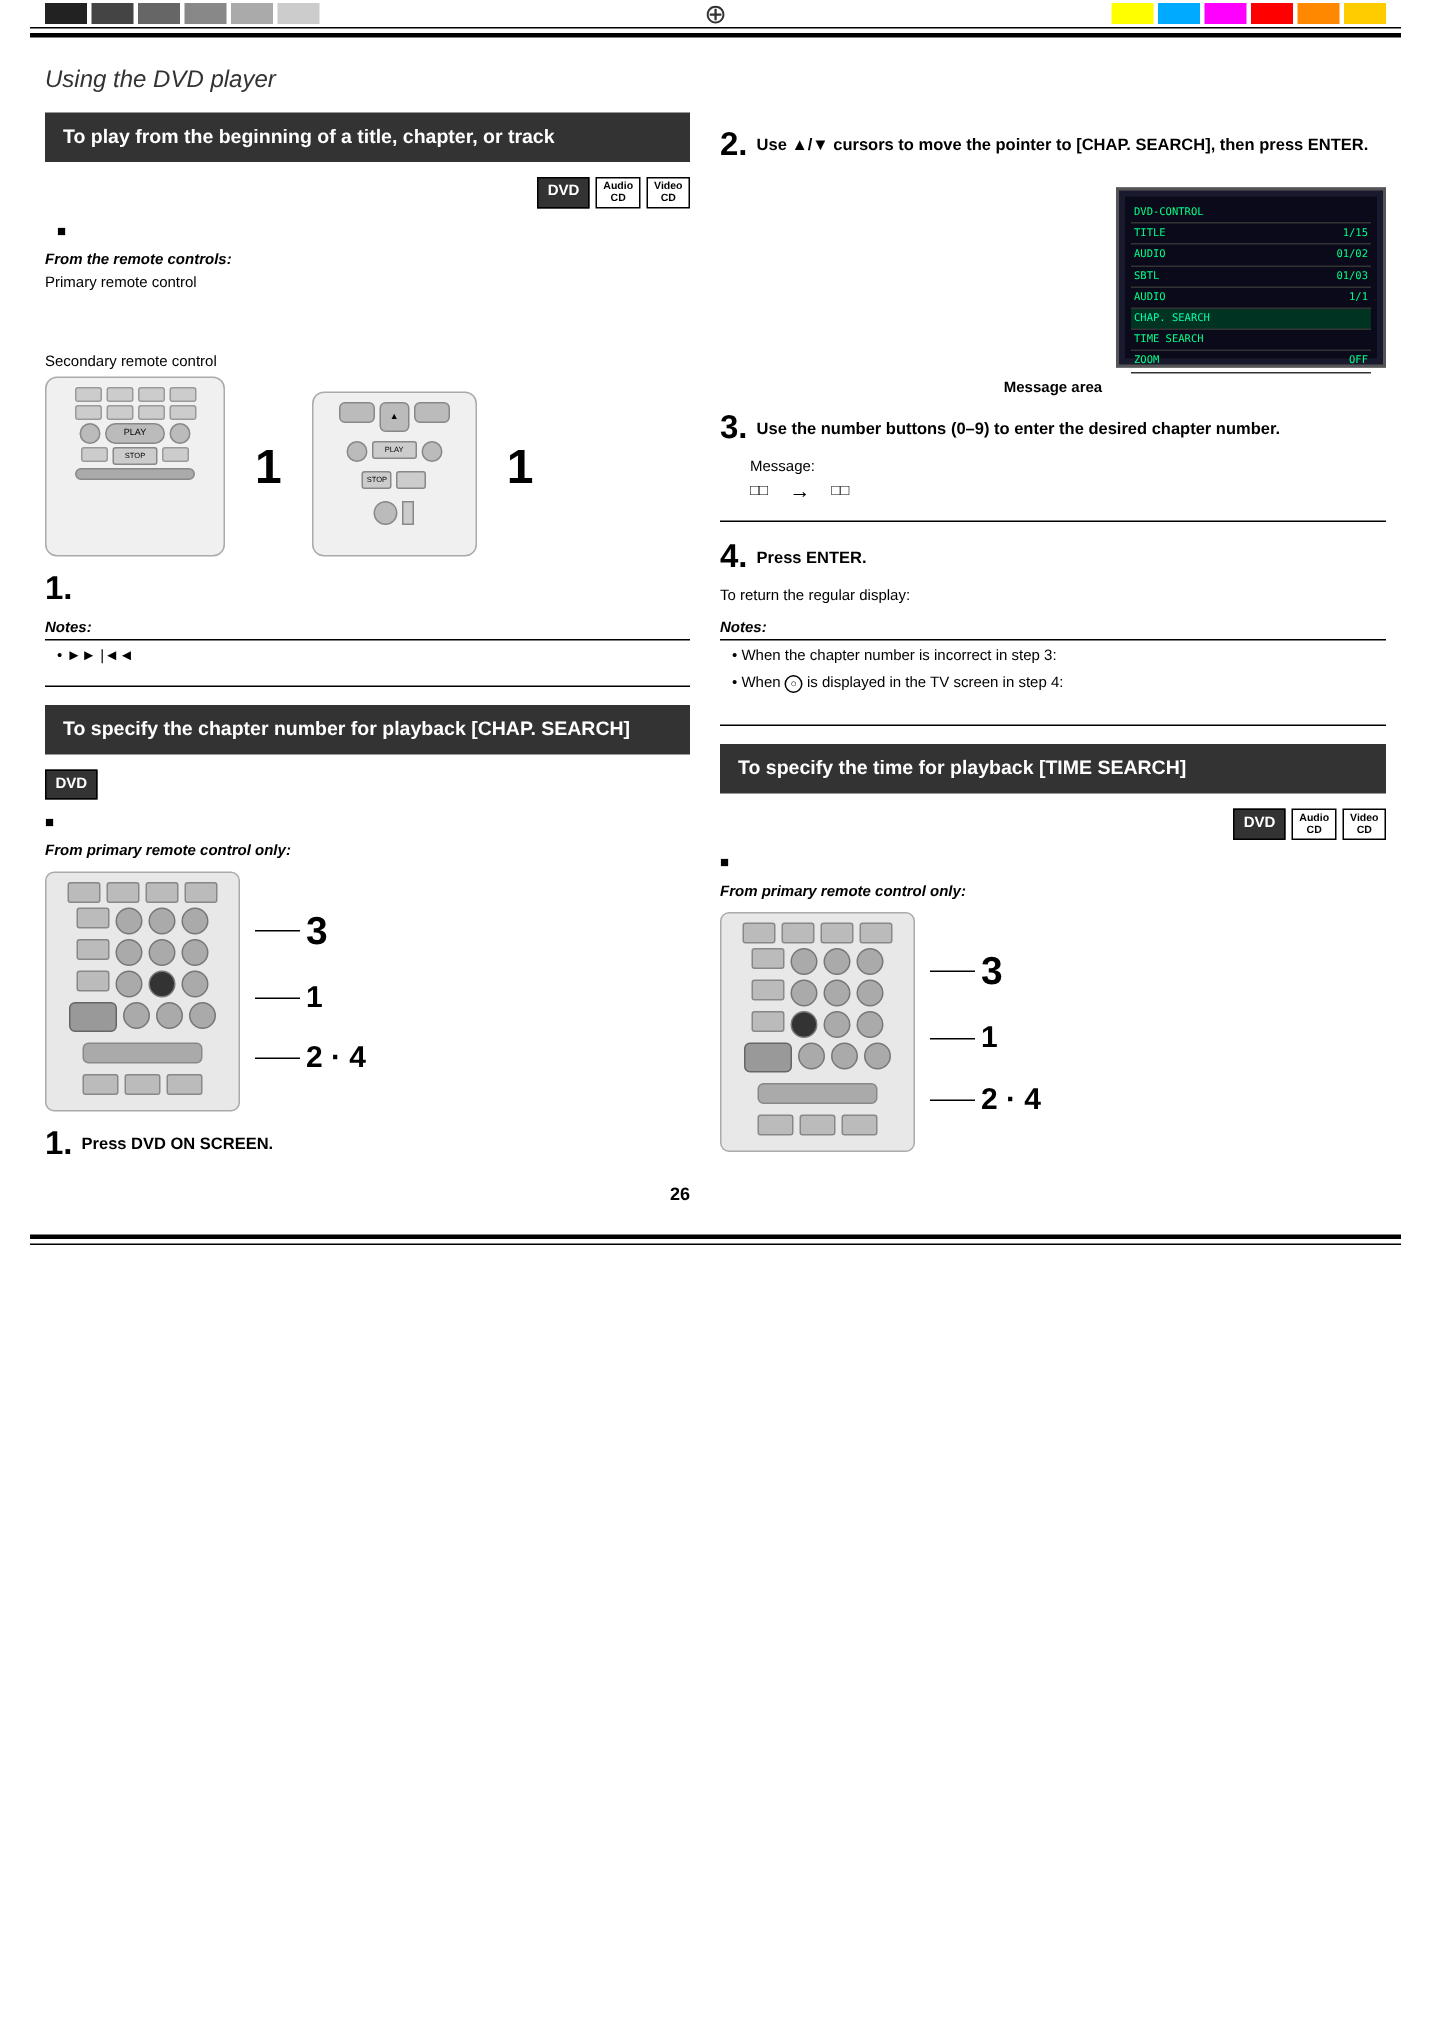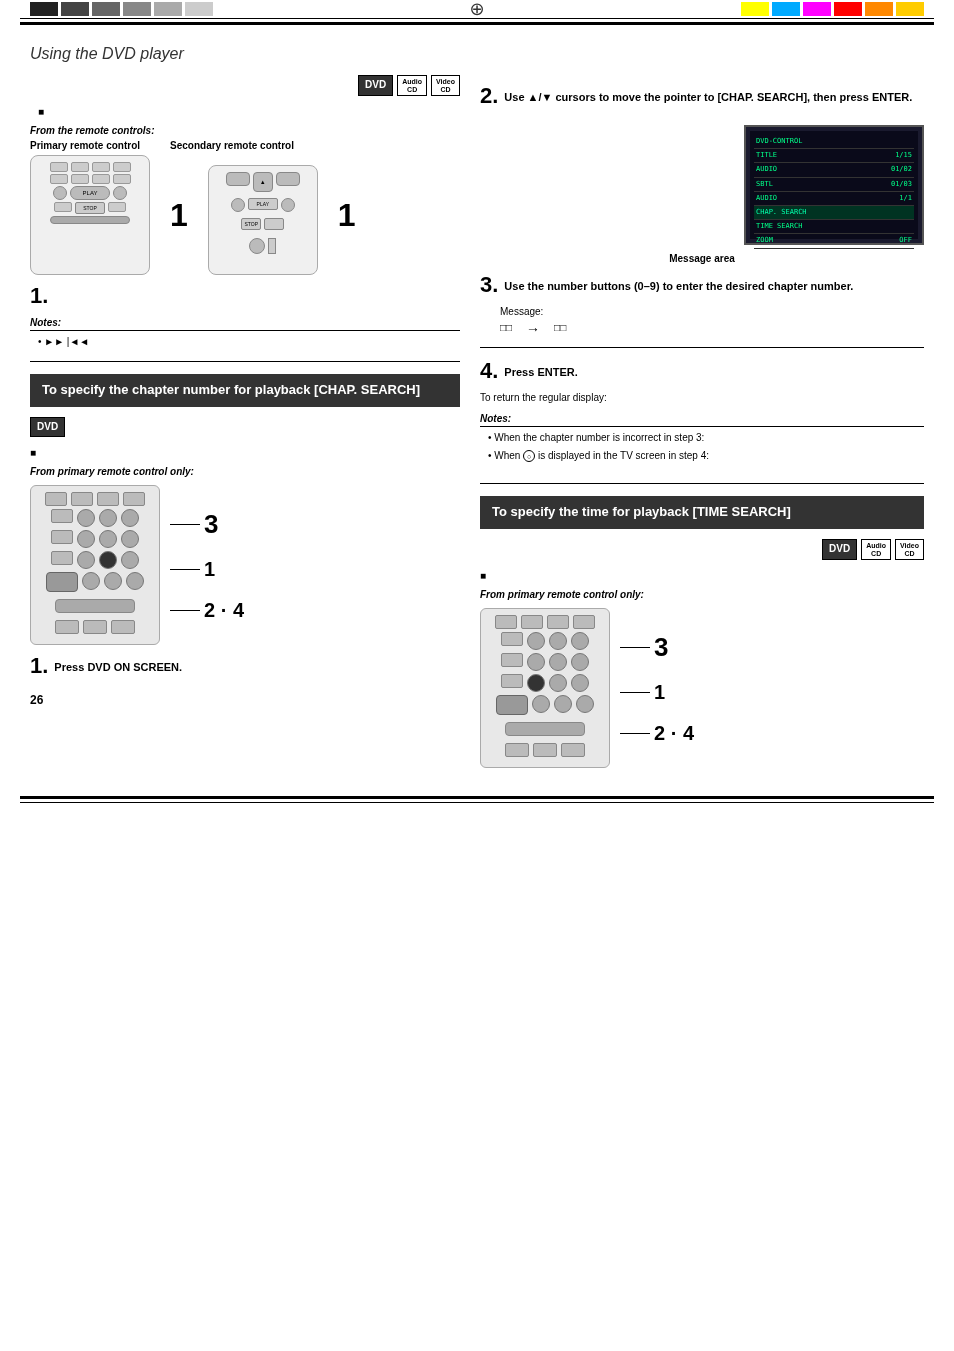--- a/index.html
+++ b/index.html
@@ -113,24 +113,25 @@
 
     .from-remote {
       font-style: italic;
       font-size: 10px;
       font-weight: bold;
       margin: 8px 0 4px 0;
     }
 
     .remote-labels {
       display: flex;
-      gap: 30px;
+      gap: 42px;
       font-size: 10px;
-      font-weight: bold;
+      font-weight: normal;
       margin-bottom: 4px;
+      flex-direction: column;
     }
 
     .remotes-row {
       display: flex;
       align-items: flex-end;
       gap: 20px;
     }
 
     
     .remote-img {
@@ -330,20 +331,21 @@
       display: flex;
       align-items: center;
       gap: 4px;
       font-size: 11px;
     }
 
     .page-num {
       font-weight: bold;
       font-size: 12px;
       margin-top: 16px;
+      text-align: right;
     }
 
     .no-icon {
       display: inline-block;
       width: 12px;
       height: 12px;
       border-radius: 50%;
       border: 1px solid #000;
       font-size: 7px;
       text-align: center;
@@ -376,20 +378,21 @@
 <div style="border-top: 1px solid #000; margin: 0 20px;"></div>
 <div style="border-top: 3px solid #000; margin: 3px 20px 0 20px;"></div>
 
 <div class="page">
   <div class="subtitle">Using the DVD player</div>
 
   <div class="columns">
 
     <div class="col-left">
 
+      <div class="section-box">To play from the beginning of a title, chapter, or track</div>
 
       <div class="badges">
         <div class="badge badge-dvd">DVD</div>
         <div class="badge badge-audio" style="font-size:7px; line-height:1.1; text-align:center; border: 1.5px solid #000; padding:2px 4px;">Audio<br>CD</div>
         <div class="badge badge-video" style="font-size:7px; line-height:1.1; text-align:center; border: 1.5px solid #000; padding:2px 4px;">Video<br>CD</div>
       </div>
 
       <div class="small-bullet" style="list-style:none; font-size:10px; margin-bottom:8px;"></div>
 
       <div class="from-remote">From the remote controls:</div>

